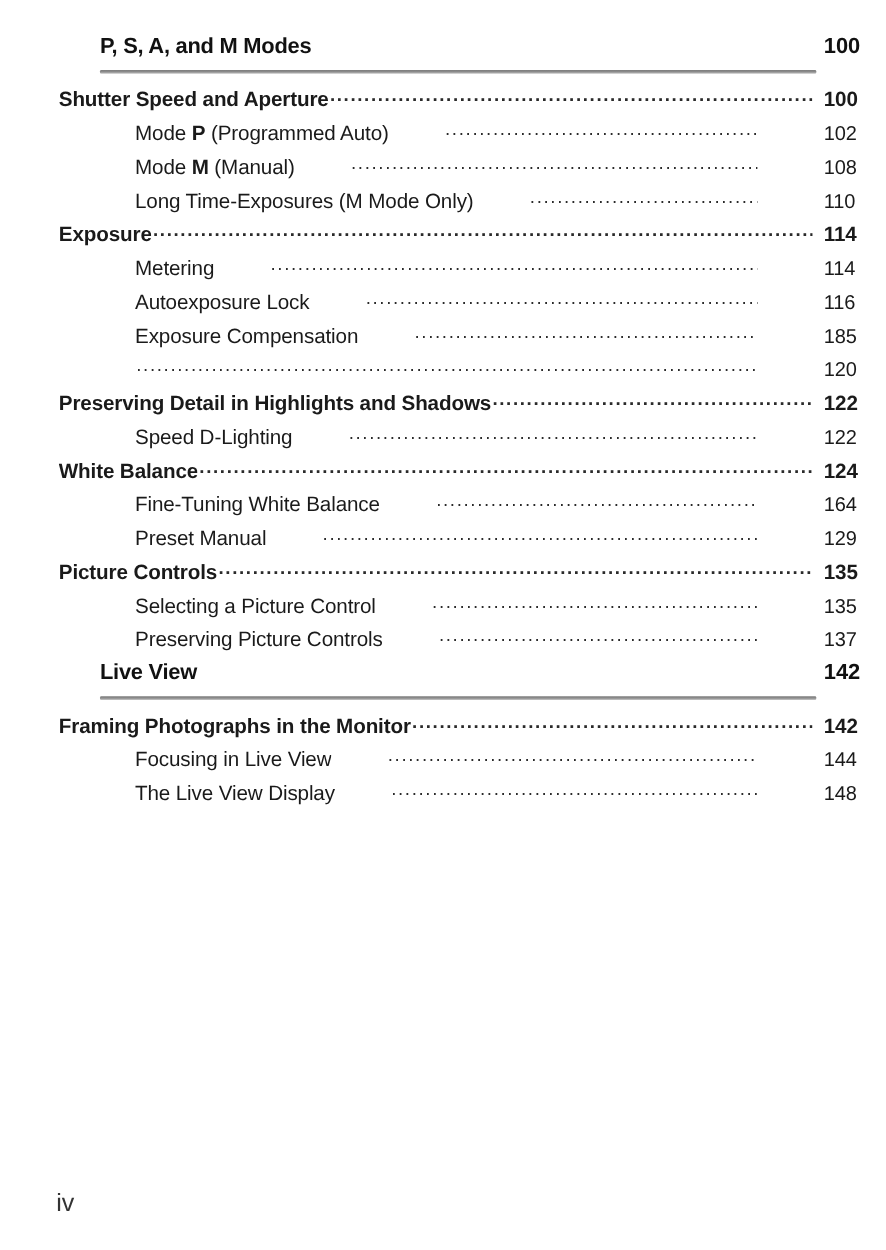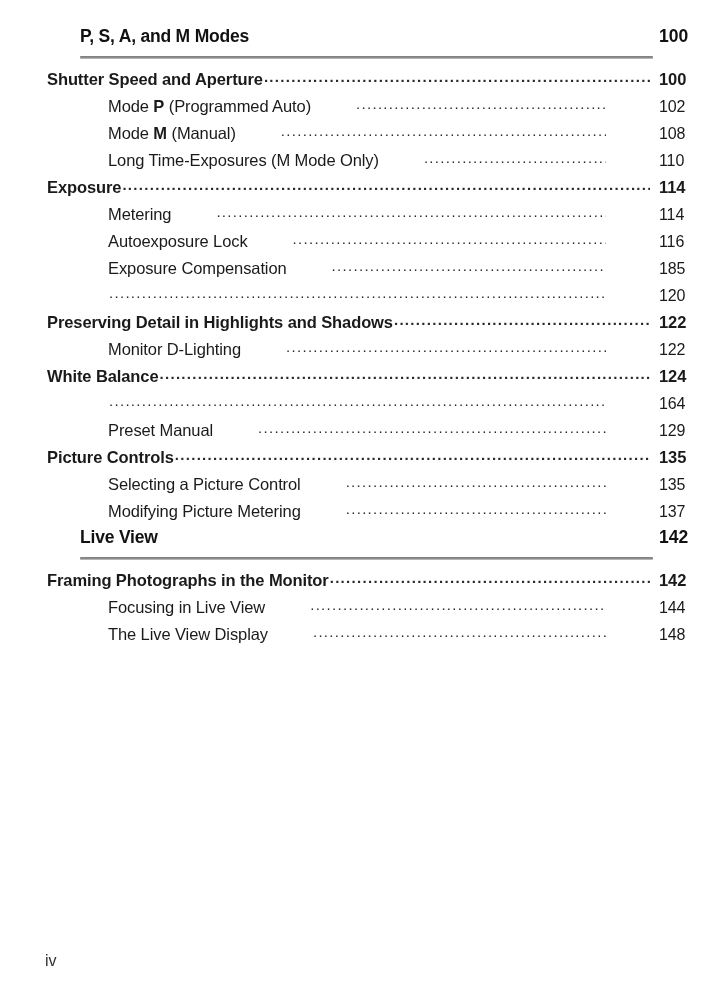--- a/index.html
+++ b/index.html
@@ -125,21 +125,21 @@
   .entry.level2 .leader::after { font-size: 15px; letter-spacing: 1.3px; }
   .entry.level2 .pagenum { font-weight: normal; font-size: 16px; }
 
   .entry .label b { font-weight: bold; }
 
   
   .folio {
     position: absolute;
     left: 30px;
     top: 952px;
-    font-size: 16px;
+    font-size: 20px;
     color: #333333;
   }
 </style>
 </head>
 <body>
 
 <div class="page">
   <div class="toc" id="toc-root">
       <div class="chapter">
         <div class="chapter-head">
@@ -192,50 +192,51 @@
           <div class="entry level2">
             <span class="leader"></span>
             <span class="pagenum">120</span>
           </div>
           <div class="entry level1">
             <span class="label">Preserving Detail in Highlights and Shadows</span>
             <span class="leader"></span>
             <span class="pagenum">122</span>
           </div>
           <div class="entry level2">
-            <span class="label">Monitor D-Lighting</span>
+            <span class="label">Speed D-Lighting</span>
             <span class="leader"></span>
             <span class="pagenum">122</span>
           </div>
           <div class="entry level1">
             <span class="label">White Balance</span>
             <span class="leader"></span>
             <span class="pagenum">124</span>
           </div>
           <div class="entry level2">
+            <span class="label">Fine-Tuning White Balance</span>
             <span class="leader"></span>
             <span class="pagenum">164</span>
           </div>
           <div class="entry level2">
             <span class="label">Preset Manual</span>
             <span class="leader"></span>
             <span class="pagenum">129</span>
           </div>
           <div class="entry level1">
             <span class="label">Picture Controls</span>
             <span class="leader"></span>
             <span class="pagenum">135</span>
           </div>
           <div class="entry level2">
             <span class="label">Selecting a Picture Control</span>
             <span class="leader"></span>
             <span class="pagenum">135</span>
           </div>
           <div class="entry level2">
-            <span class="label">Modifying Picture Metering</span>
+            <span class="label">Preserving Picture Controls</span>
             <span class="leader"></span>
             <span class="pagenum">137</span>
           </div>
         </div>
       </div>
       <div class="chapter">
         <div class="chapter-head">
           <span class="chapter-title">Live View</span>
           <span class="chapter-spacer"></span>
           <span class="chapter-page">142</span>

